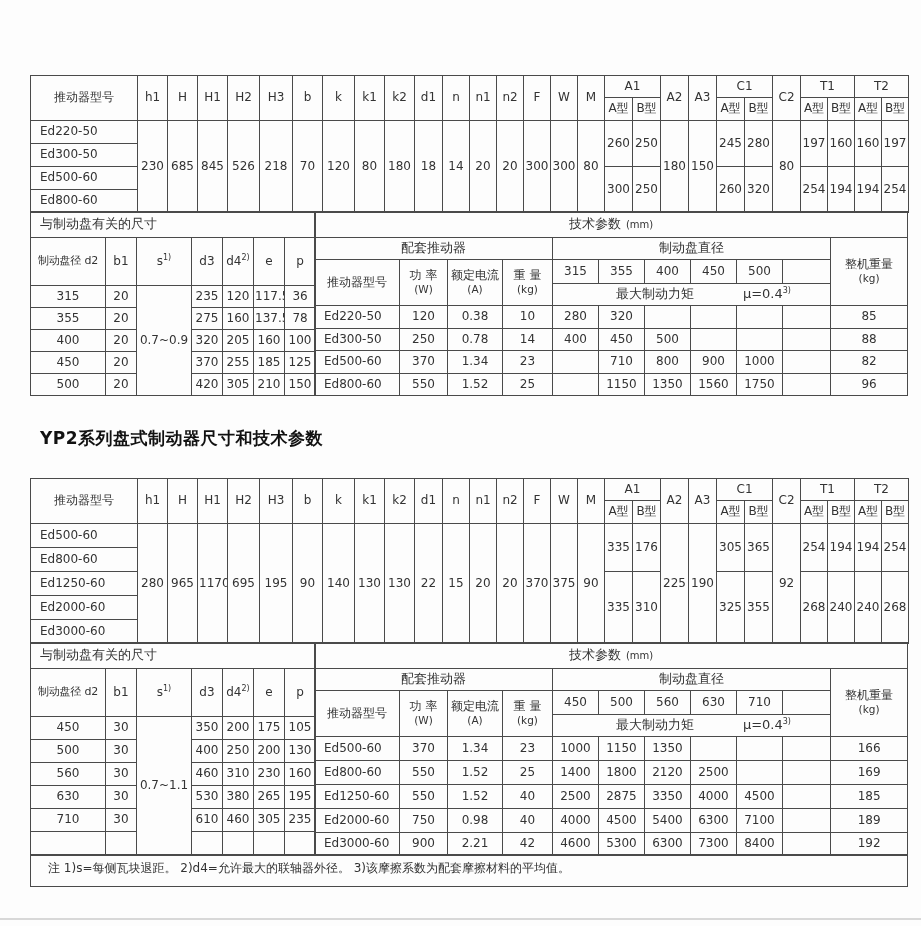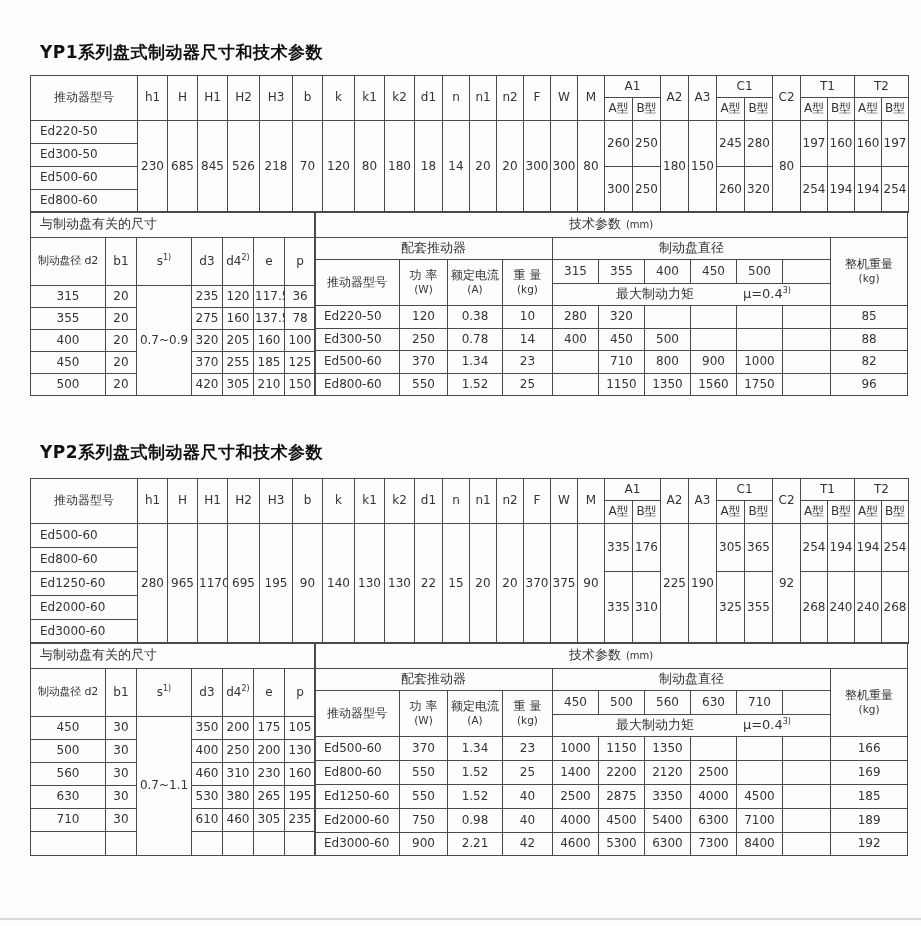--- a/index.html
+++ b/index.html
@@ -38,21 +38,20 @@
   }
   .bottom-line {
     position:absolute; left:0; top:918px; width:921px; height:2px; background:#d8d8d8;
   }
 </style>
 </head>
 <body>
 
 <div class="page">
 
-  <h2 class="title" style="left:40px; top:41px;">YP1系列盘式制动器尺寸和技术参数</h2>
 
   <div class="tbl" style="left:30px; top:75px;">
       <table style="width: 878px;">
         <colgroup>
           <col style="width: 107px;">
           <col style="width: 30px;">
           <col style="width: 30px;">
           <col style="width: 30px;">
           <col style="width: 32px;">
           <col style="width: 33px;">
@@ -329,21 +328,21 @@
             <td><span>1350</span></td>
             <td><span>1560</span></td>
             <td><span>1750</span></td>
             <td><span></span></td>
             <td><span>96</span></td>
           </tr>
         </tbody>
       </table>
     </div>
 
-  <h2 class="title" style="left:40px; top:441px;">YP2系列盘式制动器尺寸和技术参数</h2>
+  <h2 class="title" style="left:40px; top:427px;">YP2系列盘式制动器尺寸和技术参数</h2>
 
   <div class="tbl" style="left:30px; top:478px;">
       <table style="width: 878px;">
         <colgroup>
           <col style="width: 107px;">
           <col style="width: 30px;">
           <col style="width: 30px;">
           <col style="width: 30px;">
           <col style="width: 32px;">
           <col style="width: 33px;">
@@ -594,21 +593,21 @@
             <td><span></span></td>
             <td><span></span></td>
             <td><span>166</span></td>
           </tr>
           <tr style="height: 24px;">
             <td class="model"><span>Ed800-60</span></td>
             <td><span>550</span></td>
             <td><span>1.52</span></td>
             <td><span>25</span></td>
             <td><span>1400</span></td>
-            <td><span>2200</span></td>
+            <td><span>1800</span></td>
             <td><span>2120</span></td>
             <td><span>2500</span></td>
             <td><span></span></td>
             <td><span></span></td>
             <td><span>169</span></td>
           </tr>
           <tr style="height: 24px;">
             <td class="model"><span>Ed1250-60</span></td>
             <td><span>550</span></td>
             <td><span>1.52</span></td>
@@ -644,16 +643,17 @@
             <td><span>6300</span></td>
             <td><span>7300</span></td>
             <td><span>8400</span></td>
             <td><span></span></td>
             <td><span>192</span></td>
           </tr>
         </tbody>
       </table>
     </div>
 
+  <div class="footnote">注 1)s=每侧瓦块退距。 2)d4=允许最大的联轴器外径。 3)该摩擦系数为配套摩擦材料的平均值。</div>
 
   <div class="bottom-line"></div>
 
 </div>
 
 </body></html>

